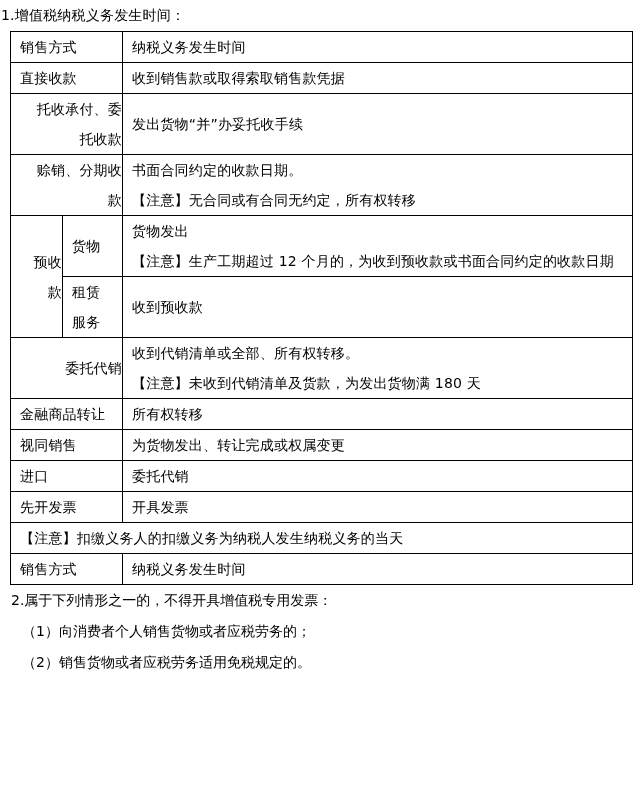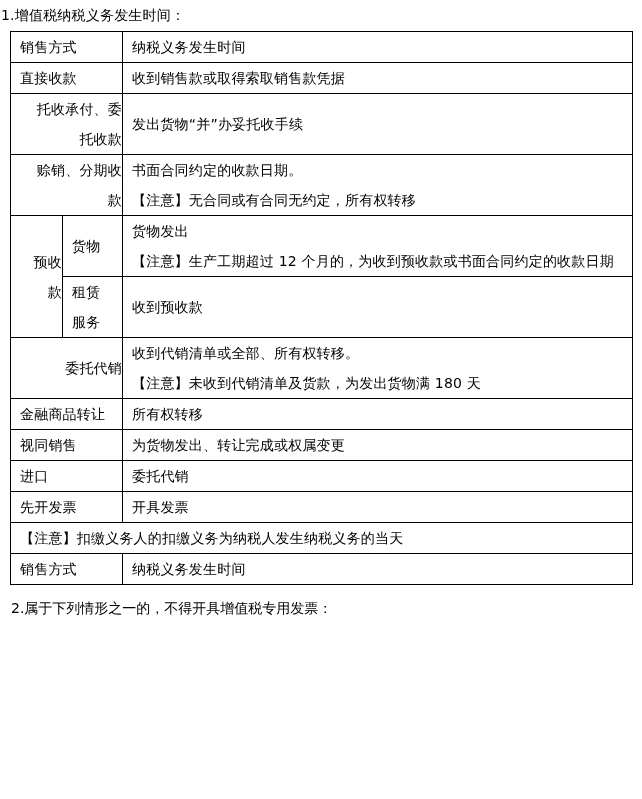--- a/index.html
+++ b/index.html
@@ -62,21 +62,20 @@
     padding-left: 9px;
   }
   td.sub-label {
     padding-left: 9px;
   }
   td.full-note {
     padding-left: 9px;
   }
 
   .tail {
-    margin-top: 8px;
   }
   .tail-line {
     font-size: 14px;
     line-height: 31px;
     padding-left: 11px;
     white-space: nowrap;
   }
   .tail-line.indent {
     padding-left: 22px;
   }
@@ -216,15 +215,17 @@
         <td class="content-cell">
           <span class="cell-line">纳税义务发生时间</span>
         </td>
       </tr>
 
     </tbody>
   </table>
 
   <div class="tail">
     <div class="tail-line">2.属于下列情形之一的，不得开具增值税专用发票：</div>
+    <div class="tail-line indent">（1）向消费者个人销售货物或者应税劳务的；</div>
+    <div class="tail-line indent">（2）销售货物或者应税劳务适用免税规定的。</div>
   </div>
 
 </div>
 
 </body></html>

